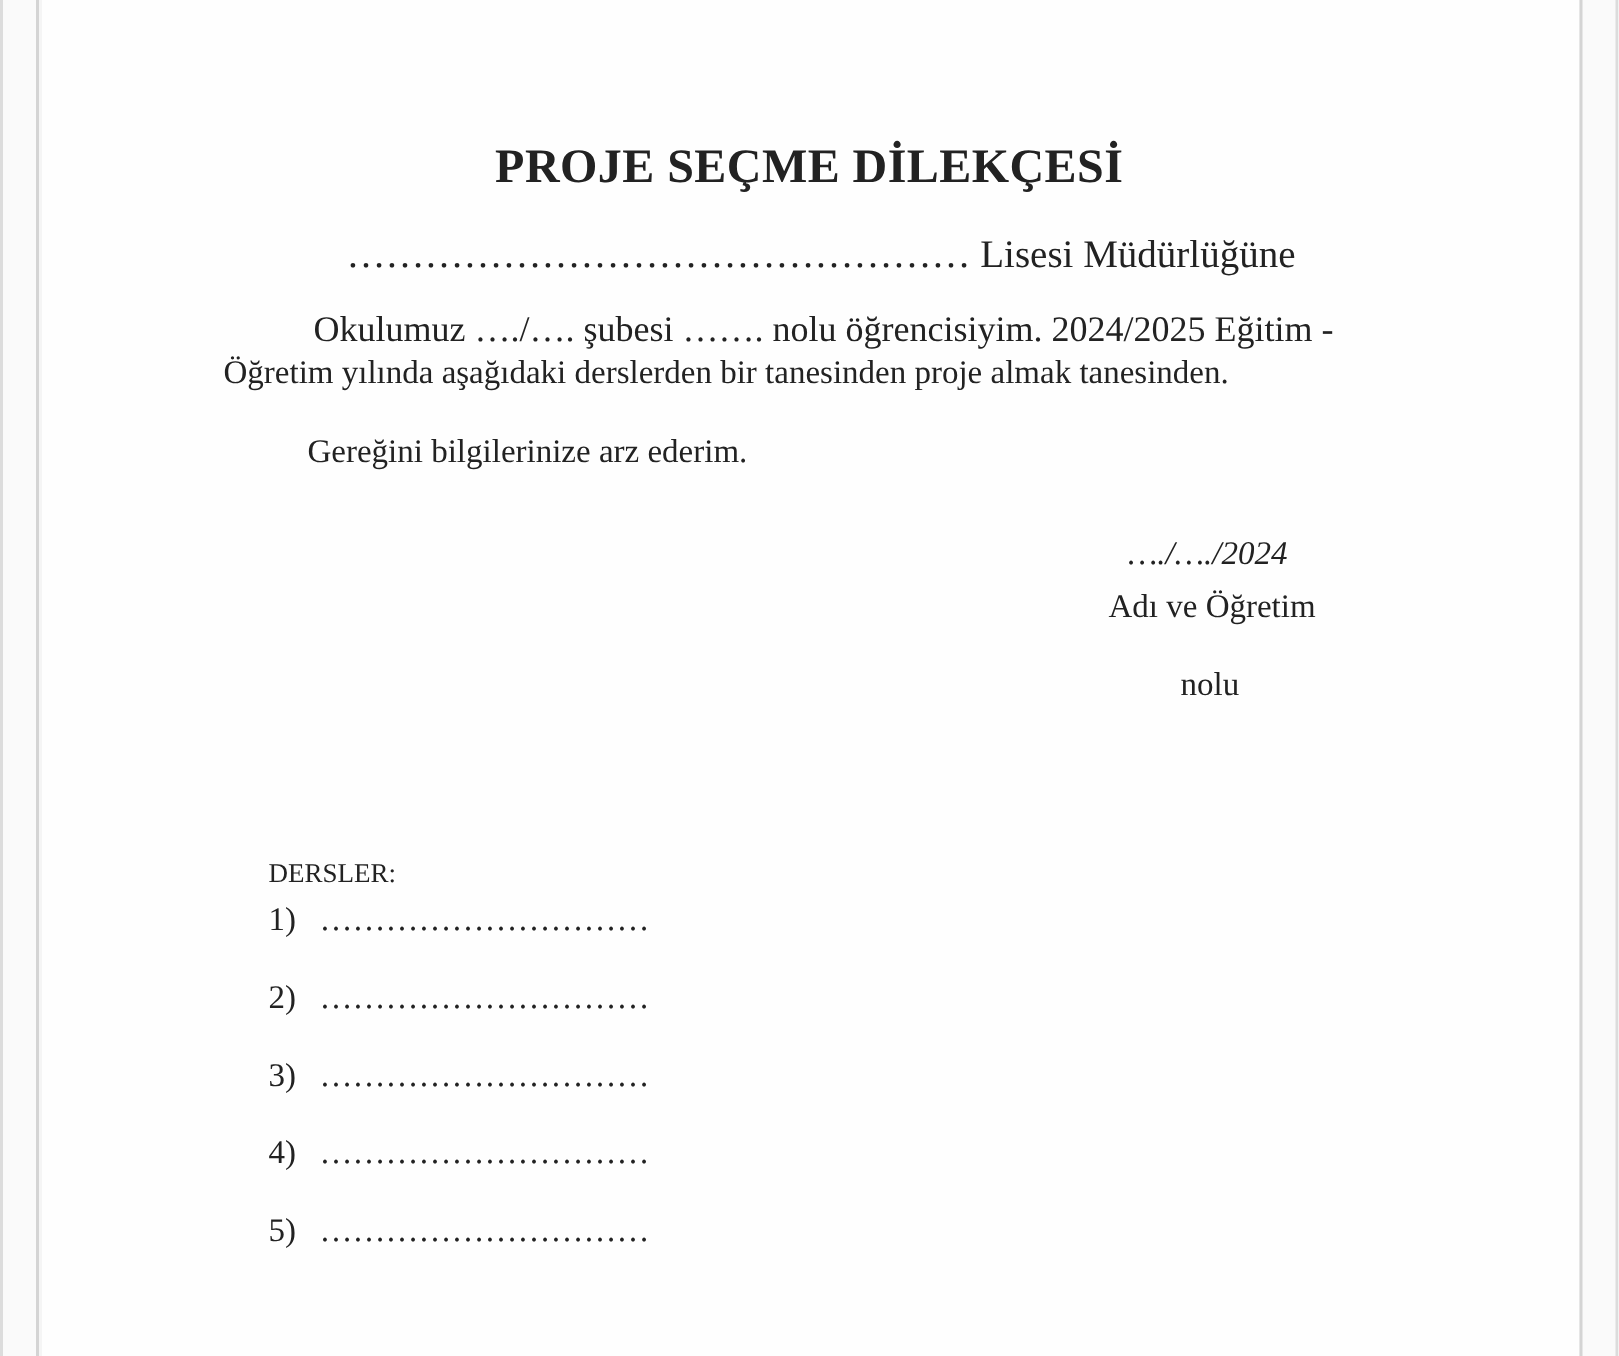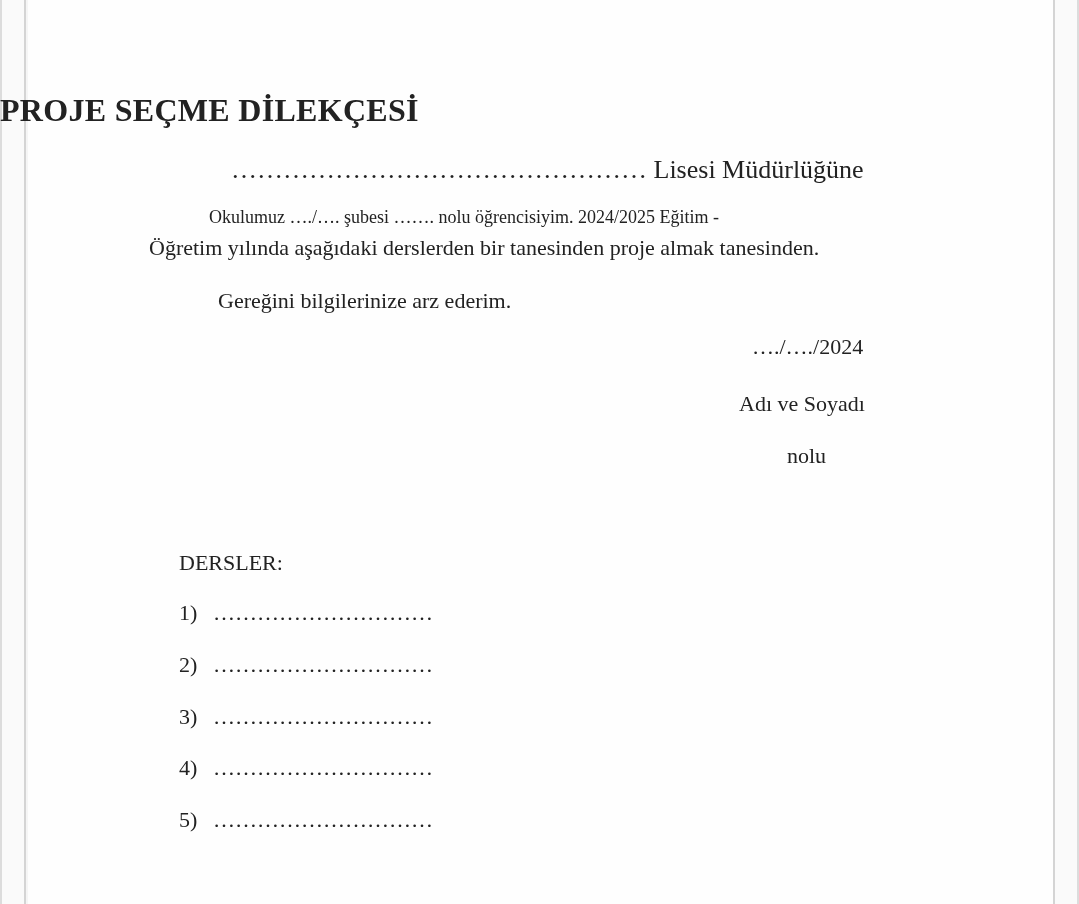--- a/index.html
+++ b/index.html
@@ -23,48 +23,48 @@
     border-left:2px solid #d4d4d4;
     border-right:2px solid #dcdcdc;
     box-sizing:border-box;
   }
   .page {
     position:absolute; left:28px; top:0; width:1025px; height:904px;
     background:#fefefe;
   }
   .abs { position:absolute; white-space:nowrap; }
   .title {
-    left:0; width:1079px; top:92px;
+    left:0; width:1079px; text-align:center; top:92px;
     font-weight:bold; font-size:32px; letter-spacing:0.3px; color:#222;
   }
   .addressee { left:231px; top:155px; font-size:26px; }
-  .body1 { left:209px; top:207px; font-size:18px; }
+  .body1 { left:209px; top:207px; font-size:24px; }
   .body2 { left:149px; top:235px; font-size:22px; }
-  .body3 { left:218px; top:288px; font-size:22px; }
-  .date  { left:752px; top:334px; font-size:22px; }
+  .body3 { left:205px; top:288px; font-size:22px; }
+  .date  { left:752px; top:356px; font-size:22px;font-style:italic; }
   .name  { left:739px; top:391px; font-size:22px; }
   .sign  { left:787px; top:443px; font-size:22px; }
-  .dersler { left:179px; top:550px; font-size:22px; }
+  .dersler { left:179px; top:572px; font-size:18px; }
   .item { left:179px; font-size:22px; }
   .item .num { display:inline-block; width:34px; }
 </style>
 </head>
 <body>
 
 <div class="left-strip"></div>
 <div class="page"></div>
 <div class="right-strip"></div>
 
 <div class="abs title">PROJE SEÇME DİLEKÇESİ</div>
 <div class="abs addressee">………………………………………… Lisesi  Müdürlüğüne</div>
 <div class="abs body1">Okulumuz …./….  şubesi ……. nolu öğrencisiyim. 2024/2025 Eğitim -</div>
 <div class="abs body2">Öğretim yılında aşağıdaki derslerden bir tanesinden proje almak tanesinden.</div>
 <div class="abs body3">Gereğini bilgilerinize arz ederim.</div>
 <div class="abs date">…./…./2024</div>
-<div class="abs name">Adı ve Soyadı</div>
+<div class="abs name">Adı ve Öğretim</div>
 <div class="abs sign">nolu</div>
 <div class="abs dersler">DERSLER:</div>
 
 <div class="abs item" style="top:600px;">
   <span class="num">1)</span><span>…………………………</span>
 </div>
 <div class="abs item" style="top:652px;">
   <span class="num">2)</span><span>…………………………</span>
 </div>
 <div class="abs item" style="top:704px;">

